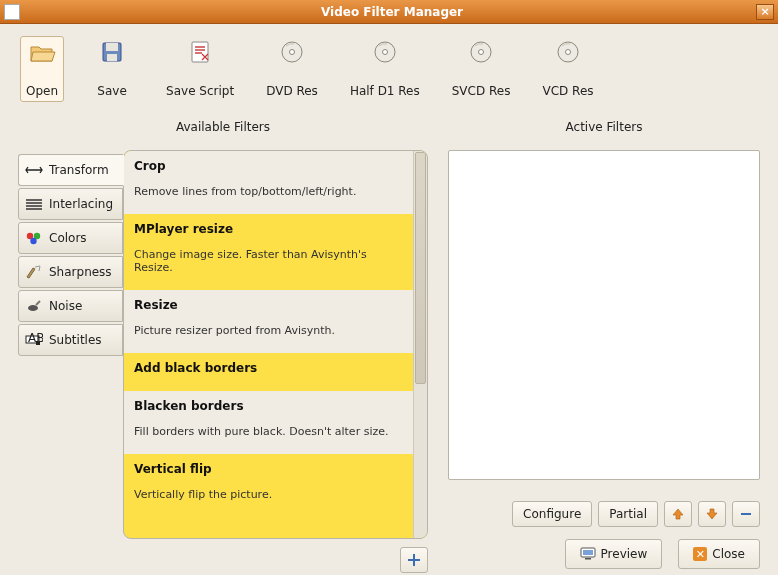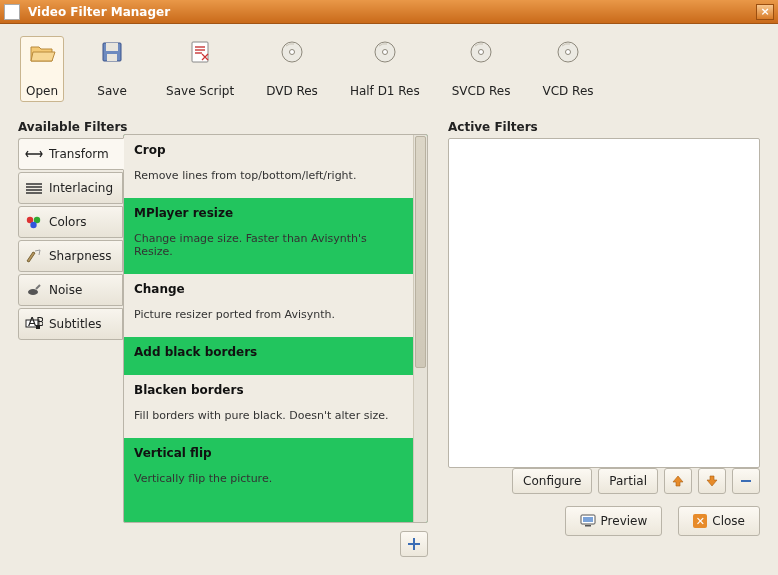--- a/index.html
+++ b/index.html
@@ -1,58 +1,58 @@
 <!DOCTYPE html>
 <html><head>
 <meta charset="utf-8">
 <style>
 * { box-sizing: border-box; margin: 0; padding: 0; font-family: "DejaVu Sans", "Liberation Sans", Arial, sans-serif; font-size: 12px; }
 body { background: #efebe2; width: 778px; height: 575px; overflow: hidden; }
 
 .titlebar { height: 24px; background: linear-gradient(#e99848, #c96a1a); display: flex; align-items: center; color: #fff; font-weight: bold; padding: 0 4px; border-bottom: 1px solid #a15414; }
 .titlebar .sys-icon { width: 16px; height: 16px; background: #fff; margin-right: 8px; border: 1px solid #aaa; }
-.titlebar .title { flex: 1; }
+.titlebar .title { flex: 1; text-align: center; }
 .titlebar .close-btn { width: 18px; height: 16px; background: linear-gradient(#f8c68d,#d87b27); border: 1px solid #9a4e10; color: #fff; font-weight: bold; font-size: 11px; line-height: 14px; text-align: center; cursor: pointer; }
 
 .content { padding: 10px 18px; }
 
 .toolbar { display: flex; gap: 32px; padding: 6px 8px 18px 8px; }
 .tool { display: flex; flex-direction: column; align-items: center; gap: 20px; min-width: 44px; cursor: pointer; color: #222; }
 .tool.selected { border: 1px solid #c9b58f; background: #fef7e9; border-radius: 3px; padding: 3px 5px; margin: -4px -6px 0 -6px; }
 .tool-icon { width: 28px; height: 24px; display:flex; align-items:center; justify-content:center; }
 .tool-icon svg { width: 28px; height: 24px; }
 
-.section-title { font-weight: bold; color: #222; margin-bottom: 0; }
+.section-title { font-weight: normal; color: #222; margin-bottom: 16px; text-align: center; }
 
 .columns { display: flex; gap: 20px; }
 .left-col { width: 410px; }
 .right-col { flex: 1; }
 
 .filter-area { display: flex; height: 389px; }
 .tabs { width: 105px; display: flex; flex-direction: column; margin-top: 4px;}
 .tab { display:flex; align-items:center; gap:6px; height: 32px; padding: 0 6px; border: 1px solid #b9b4a8; background: linear-gradient(#f8f5ee,#e8e3d7); color:#222; cursor:pointer; margin-bottom: 2px; border-radius: 3px 0 0 3px; }
 .tab.active { background: #fbf8f2; border-right: 1px solid #fbf8f2; position: relative; z-index: 2; margin-right: -1px; }
 .tab-icon { width:18px; height:16px; display:flex; align-items:center; justify-content:center; }
 
-.filter-list { flex:1; border:1px solid #b9b4a8; background: #22c55e; position: relative; border-radius: 2px; overflow: hidden; }
+.filter-list { flex:1; border:1px solid #b9b4a8; background: #fde047; position: relative; border-radius: 8px; overflow: hidden; }
 .filter-scroll { position:absolute; top:0; left:0; right:14px; bottom:0; overflow-y: scroll; scrollbar-width: none; }
 .filter-scroll::-webkit-scrollbar { display:none; }
 .filter-item { padding: 8px 10px 16px 10px; }
 .filter-item.alt { background: #f0ece3; }
 .filter-item .fname { font-weight: bold; color:#111; }
 .filter-item .fdesc { color:#333; margin-top: 12px; font-size: 11px; }
 .fake-scrollbar { position:absolute; top:0; right:0; width:14px; bottom:0; background:#e6e2d8; border-left:1px solid #cfc9ba;}
 .fake-thumb { position:absolute; left:1px; right:1px; top:1px; height:60%; background: linear-gradient(#dcd6c7,#cfc8b8); border:1px solid #b8b1a0; border-radius:2px; }
 
 .add-row { display:flex; justify-content:flex-end; margin-top:8px; }
 .icon-btn { width:28px; height:26px; border:1px solid #b9b4a8; background: linear-gradient(#fcf9f3,#ece7db); border-radius:3px; display:flex; align-items:center; justify-content:center; cursor:pointer; color:#3b6db5; font-weight:bold; font-size:16px;}
 .icon-btn.orange svg path{ fill:#e78b2a; stroke:#a95f12;}
 
 .active-list { height: 330px; border:1px solid #b9b4a8; background:#fff; border-radius:2px; margin-top:4px;}
-.active-controls { display:flex; justify-content:flex-end; gap:6px; margin-top:0; align-items:flex-end;}
+.active-controls { display:flex; justify-content:flex-end; gap:6px; margin-top:21px; align-items:flex-end;}
 .btn { height:26px; padding: 0 10px; border:1px solid #b9b4a8; background: linear-gradient(#fcf9f3,#ece7db); border-radius:3px; cursor:pointer; color:#222; display:flex; align-items:center; gap:5px;}
 
 .bottom-row { display:flex; justify-content:flex-end; gap:16px; margin-top:12px;align-items:center; }
 .btn.big { height:30px; padding: 0 14px; }
 
 .close-x { width:14px; height:14px; background:#e78b2a; border-radius:2px; display:inline-flex; align-items:center; justify-content:center; color:#fff; font-weight:bold; font-size:11px;}
 </style>
 </head>
 <body>
 
@@ -199,21 +199,21 @@
           <div class="filter-scroll" id="filters">
               <div class="filter-item alt">
                 <div class="fname">Crop</div>
                 <div class="fdesc">Remove lines from top/bottom/left/right.</div>
               </div>
               <div class="filter-item">
                 <div class="fname">MPlayer resize</div>
                 <div class="fdesc">Change image size. Faster than Avisynth's Resize.</div>
               </div>
               <div class="filter-item alt">
-                <div class="fname">Change</div>
+                <div class="fname">Resize</div>
                 <div class="fdesc">Picture resizer ported from Avisynth.</div>
               </div>
               <div class="filter-item">
                 <div class="fname">Add black borders</div>
               </div>
               <div class="filter-item alt">
                 <div class="fname">Blacken borders</div>
                 <div class="fdesc">Fill borders with pure black. Doesn't alter size.</div>
               </div>
               <div class="filter-item">

